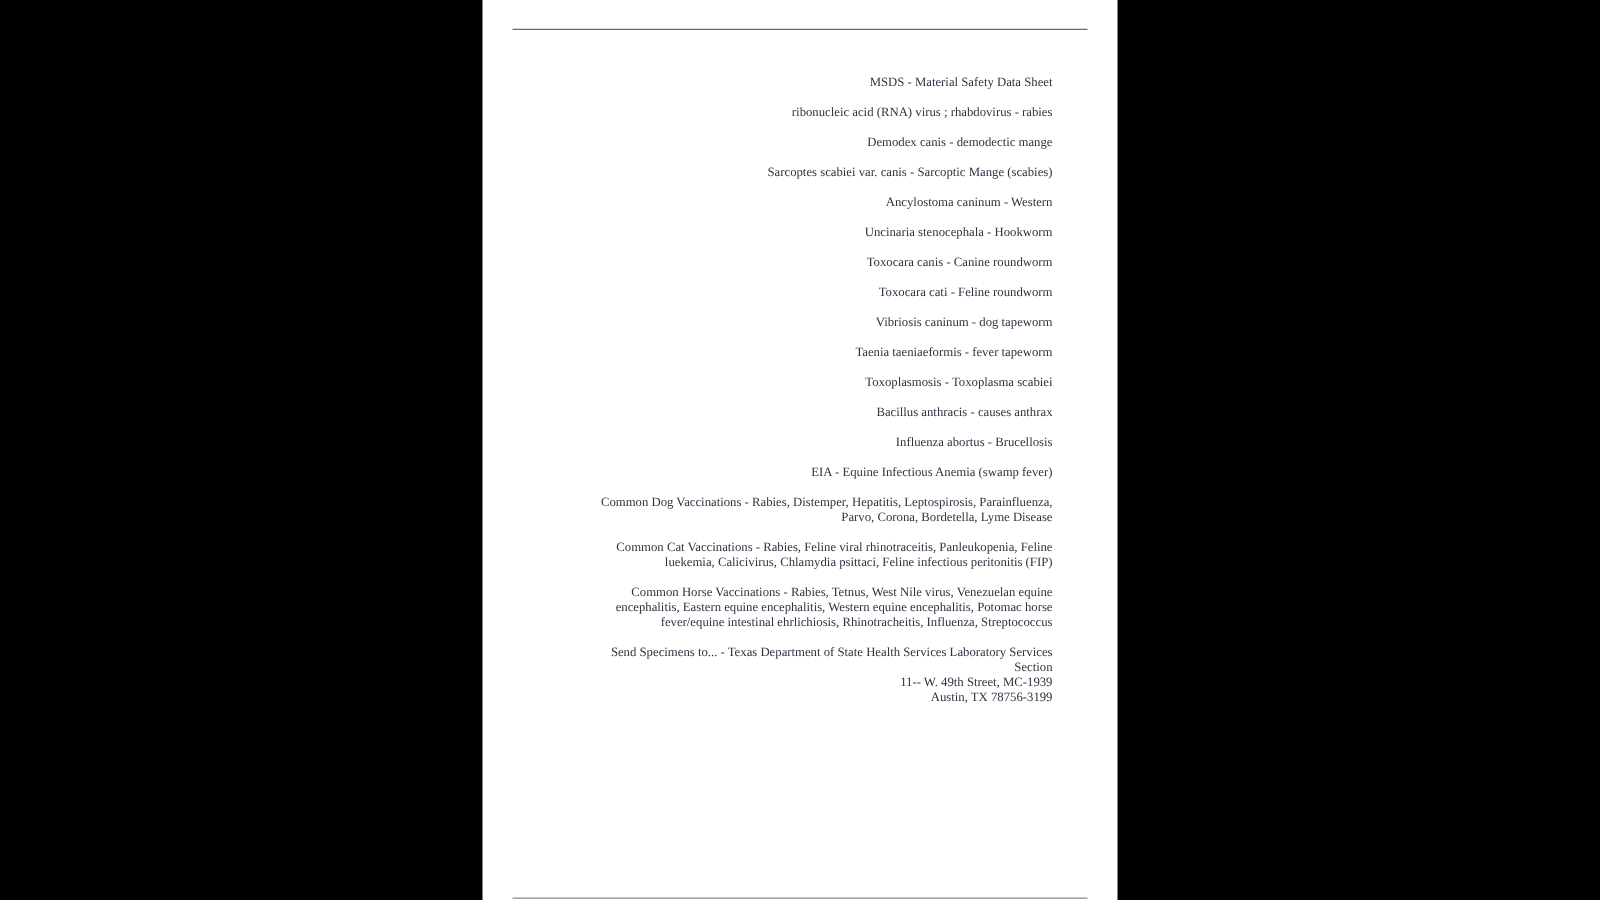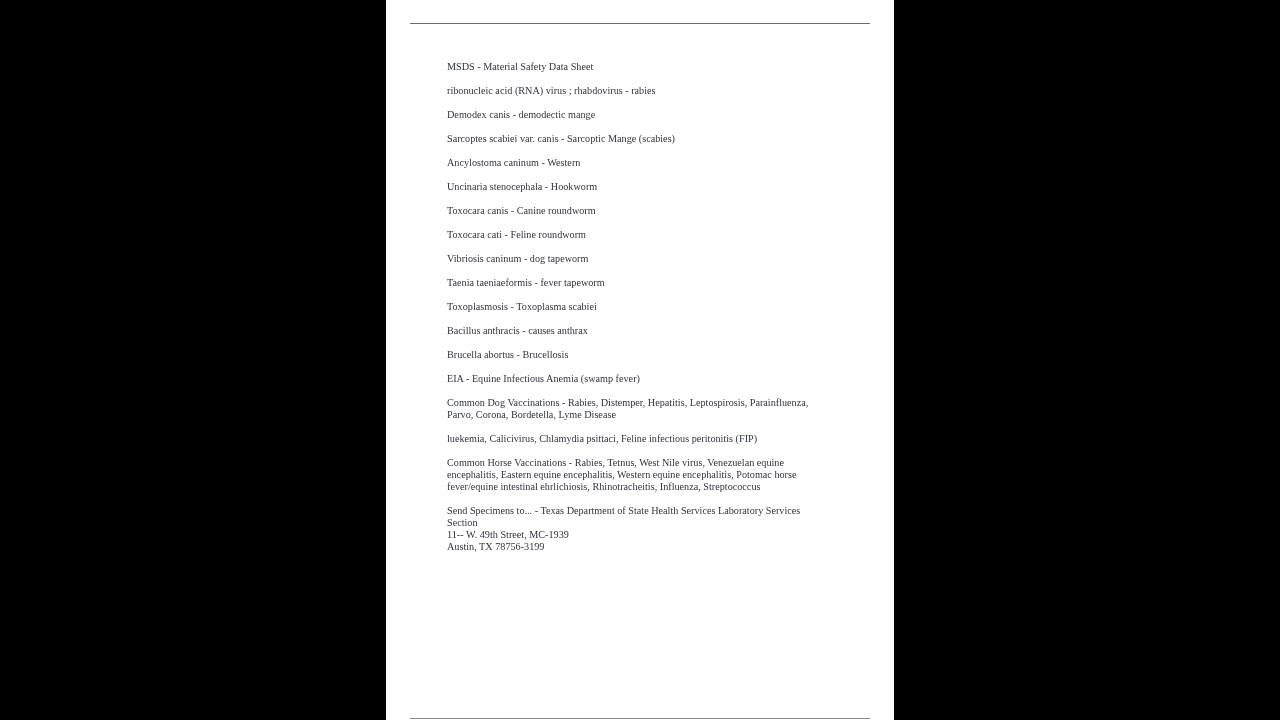--- a/index.html
+++ b/index.html
@@ -15,21 +15,21 @@
   }
   .rule-bottom {
     position: absolute; left: 24px; top: 718px; width: 460px; height: 1px; background: #8a8a8a;
   }
   .content {
     position: absolute; left: 61px; top: 61px; width: 395px;
     font-family: "Liberation Serif", serif;
     font-size: 10.2px; line-height: 12px; color: #2e3440;
   }
   .entry { margin: 0 0 12px 0; white-space: normal; }
-  .entry .line { display: block; }
+  .entry .line { display: block; text-align: right; }
 </style>
 </head>
 <body>
 
 <div class="page">
   <div class="rule-top"></div>
   <div class="content" id="content">
       <p class="entry">
         <span class="line">MSDS - Material Safety Data Sheet</span>
       </p>
@@ -60,30 +60,31 @@
       <p class="entry">
         <span class="line">Taenia taeniaeformis - fever tapeworm</span>
       </p>
       <p class="entry">
         <span class="line">Toxoplasmosis - Toxoplasma scabiei</span>
       </p>
       <p class="entry">
         <span class="line">Bacillus anthracis - causes anthrax</span>
       </p>
       <p class="entry">
-        <span class="line">Brucella abortus - Brucellosis</span>
+        <span class="line">Influenza abortus - Brucellosis</span>
       </p>
       <p class="entry">
         <span class="line">EIA - Equine Infectious Anemia (swamp fever)</span>
       </p>
       <p class="entry">
         <span class="line">Common Dog Vaccinations - Rabies, Distemper, Hepatitis, Leptospirosis, Parainfluenza,</span>
         <span class="line">Parvo, Corona, Bordetella, Lyme Disease</span>
       </p>
       <p class="entry">
+        <span class="line">Common Cat Vaccinations - Rabies, Feline viral rhinotraceitis, Panleukopenia, Feline</span>
         <span class="line">luekemia, Calicivirus, Chlamydia psittaci, Feline infectious peritonitis (FIP)</span>
       </p>
       <p class="entry">
         <span class="line">Common Horse Vaccinations - Rabies, Tetnus, West Nile virus, Venezuelan equine</span>
         <span class="line">encephalitis, Eastern equine encephalitis, Western equine encephalitis, Potomac horse</span>
         <span class="line">fever/equine intestinal ehrlichiosis, Rhinotracheitis, Influenza, Streptococcus</span>
       </p>
       <p class="entry">
         <span class="line">Send Specimens to... - Texas Department of State Health Services Laboratory Services</span>
         <span class="line">Section</span>

